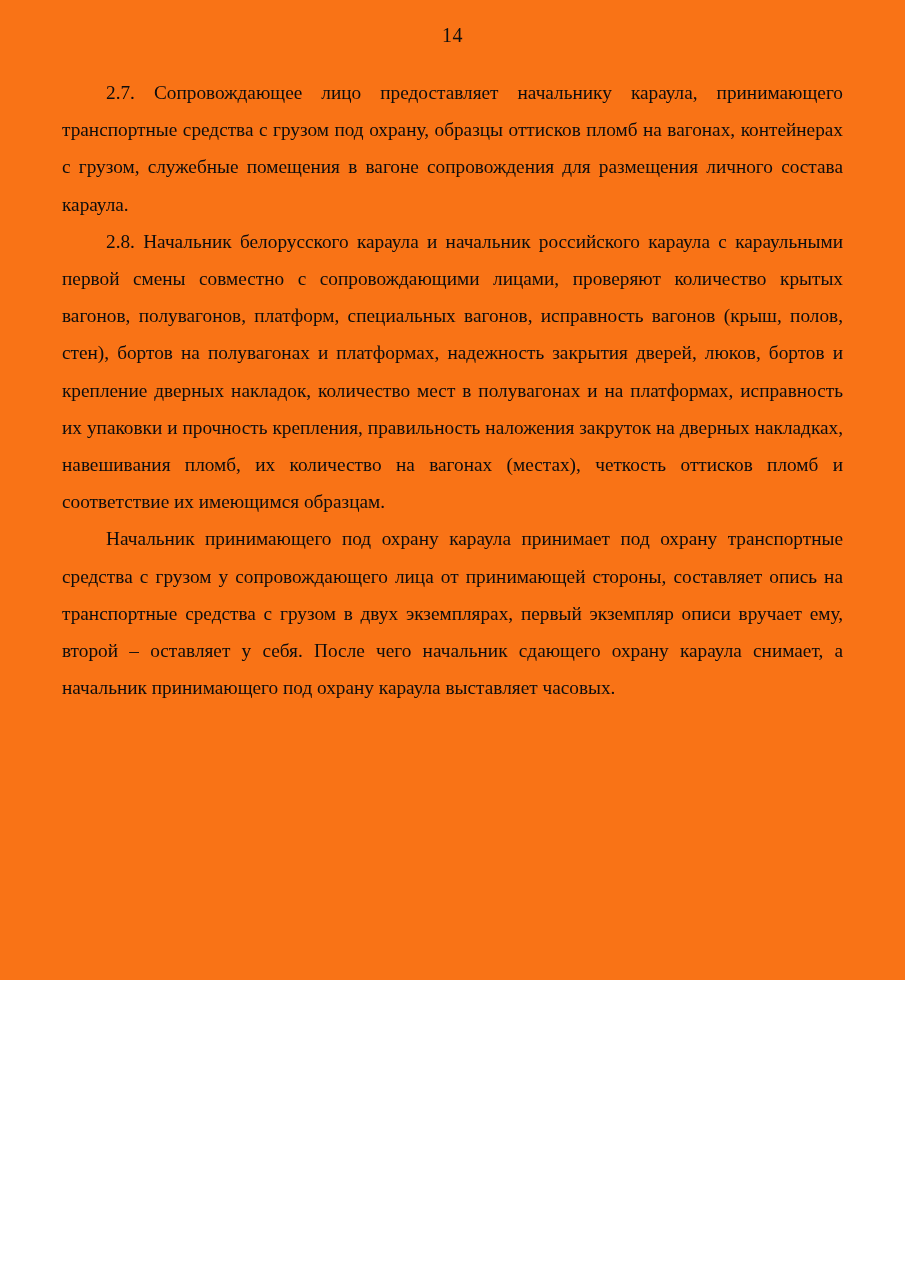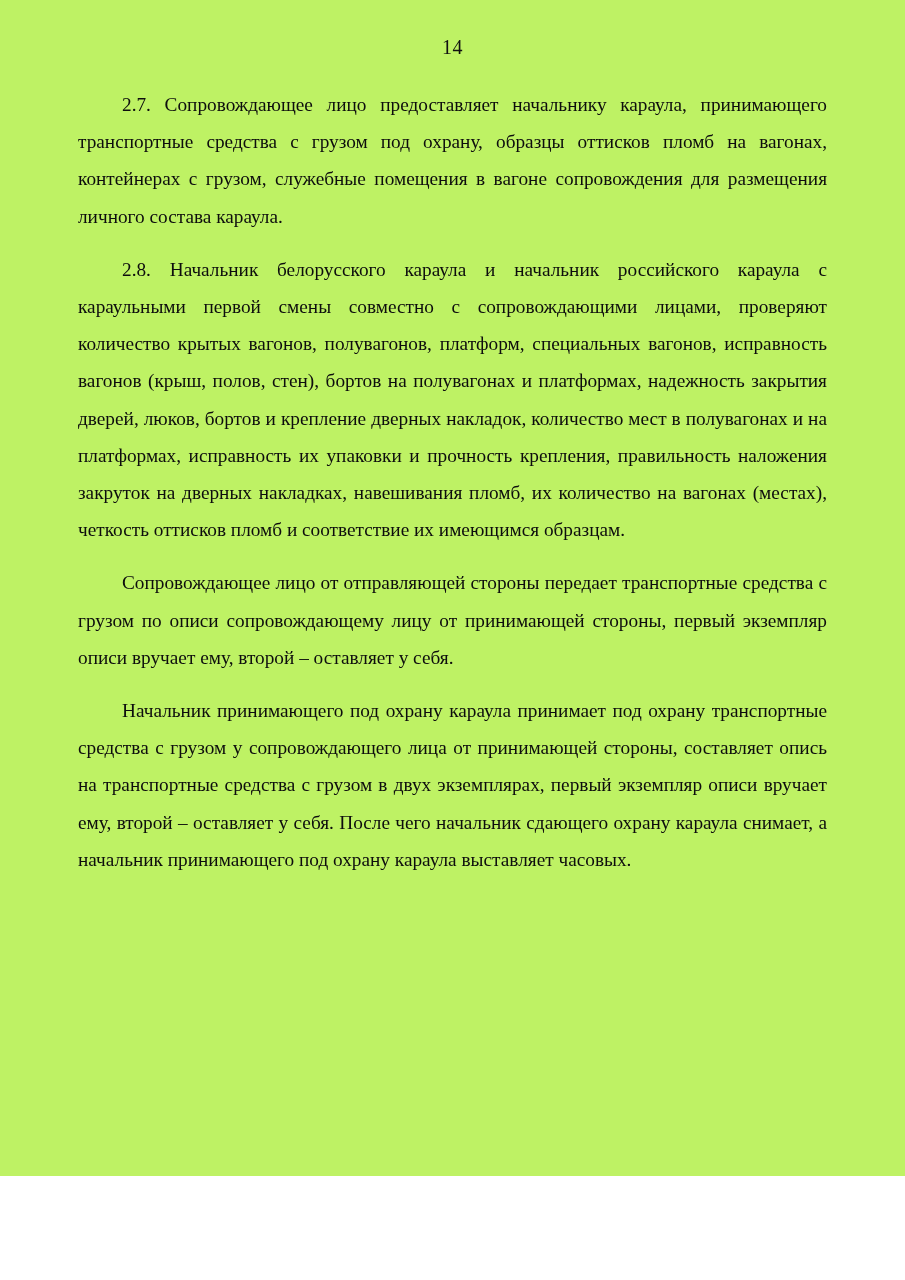--- a/index.html
+++ b/index.html
@@ -10,53 +10,52 @@
   body {
     width: 905px;
     height: 1280px;
     font-family: "Liberation Serif", "DejaVu Serif", serif;
     color: #101010;
     overflow: hidden;
   }
   .page {
     position: relative;
     width: 905px;
-    height: 1176px;
+    height: 980px;
     box-sizing: border-box;
-    padding: 34px 62px 30px 62px;
-    background: #bef264;
+    padding: 22px 62px 30px 62px;
+    background: #f97316;
   }
   .page-number {
     text-align: center;
     font-size: 20px;
     line-height: 26px;
     margin-bottom: 26px;
     letter-spacing: 0.5px;
   }
   .body-text {
     font-size: 19.3px;
     line-height: 37.2px;
     text-align: justify;
     text-justify: inter-word;
     color: #0d0d0d;
   }
   .body-text p {
-    margin: 16px;
+    margin: 0;
     text-indent: 44px;
     text-align: justify;
     white-space: normal;
   }
 </style>
 </head>
 <body>
 
 <div class="page">
 
   <div class="page-number">14</div>
 
   <div class="body-text">
     <p>2.7. Сопровождающее лицо предоставляет начальнику караула, принимающего транспортные средства с грузом под охрану, образцы оттисков пломб на вагонах, контейнерах с грузом, служебные помещения в вагоне сопровождения для размещения личного состава караула.</p>
     <p>2.8. Начальник белорусского караула и начальник российского караула с караульными первой смены совместно с сопровождающими лицами, проверяют количество крытых вагонов, полувагонов, платформ, специальных вагонов, исправность вагонов (крыш, полов, стен), бортов на полувагонах и платформах, надежность закрытия дверей, люков, бортов и крепление дверных накладок, количество мест в полувагонах и на платформах, исправность их упаковки и прочность крепления, правильность наложения закруток на дверных накладках, навешивания пломб, их количество на вагонах (местах), четкость оттисков пломб и соответствие их имеющимся образцам.</p>
-    <p>Сопровождающее лицо от отправляющей стороны передает транспортные средства с грузом по описи сопровождающему лицу от принимающей стороны, первый экземпляр описи вручает ему, второй – оставляет у себя.</p>
     <p>Начальник принимающего под охрану караула принимает под охрану транспортные средства с грузом у сопровождающего лица от принимающей стороны, составляет опись на транспортные средства с грузом в двух экземплярах, первый экземпляр описи вручает ему, второй – оставляет у себя. После чего начальник сдающего охрану караула снимает, а начальник принимающего под охрану караула выставляет часовых.</p>
   </div>
 
 </div>
 
 </body></html>

